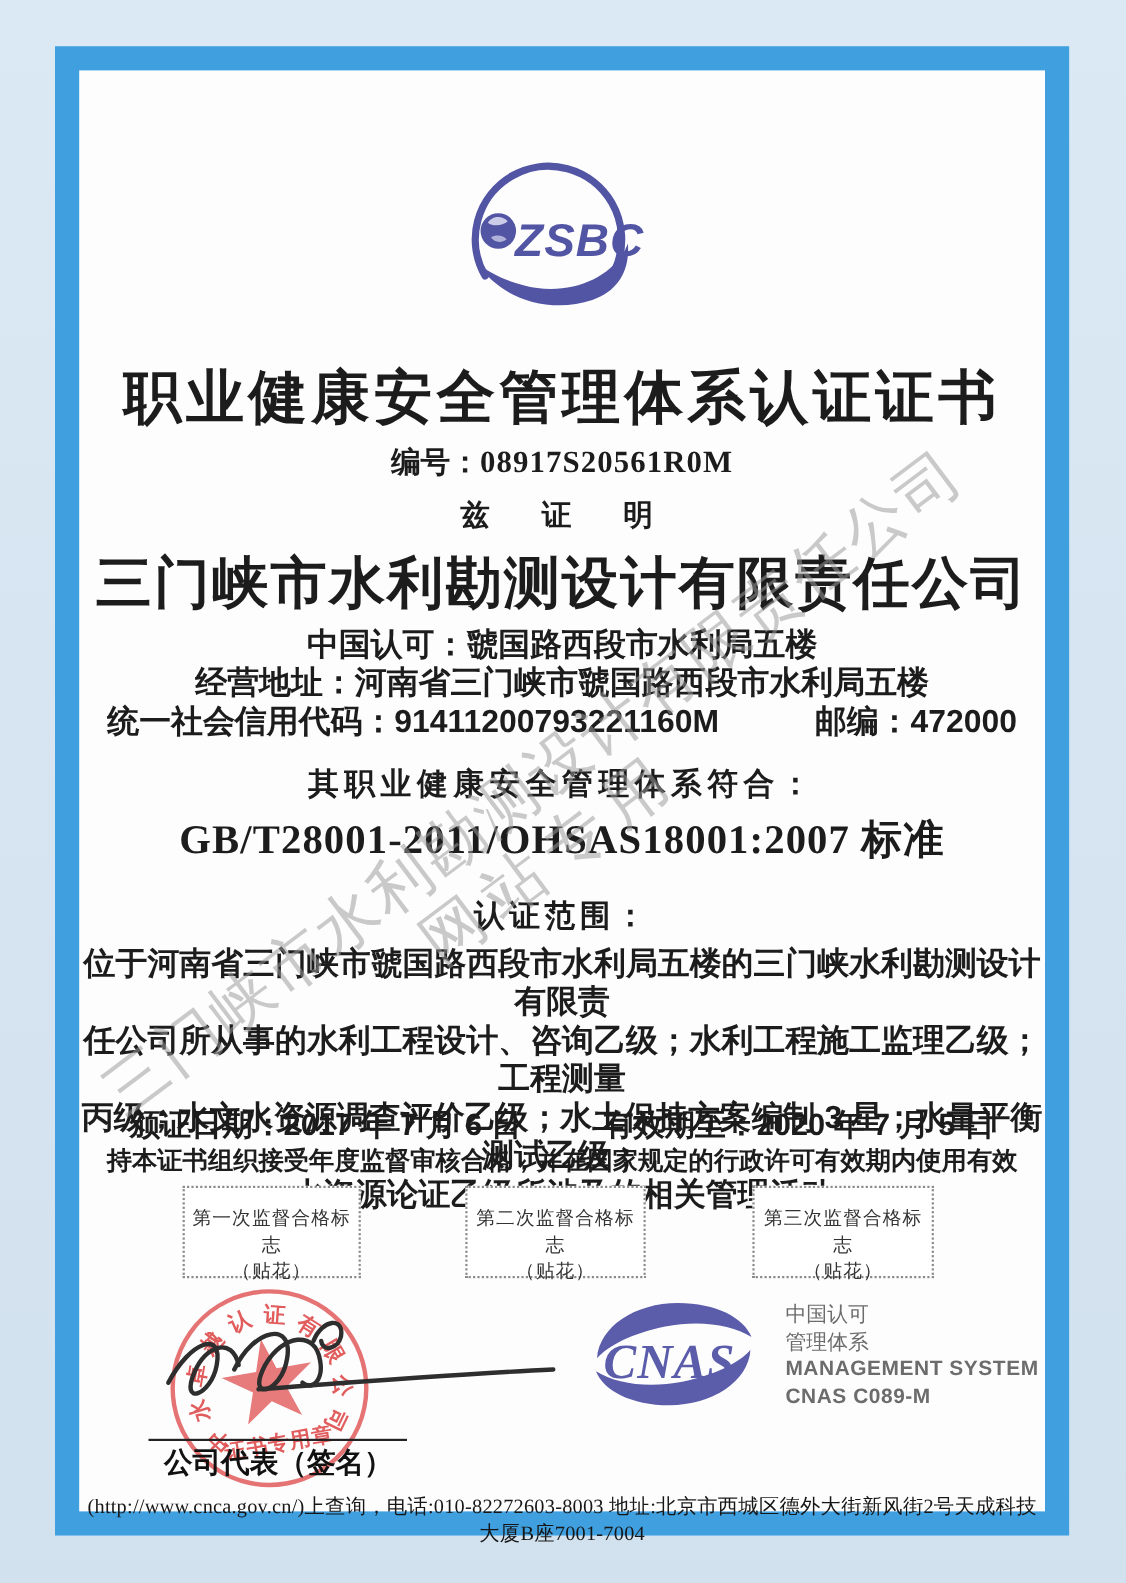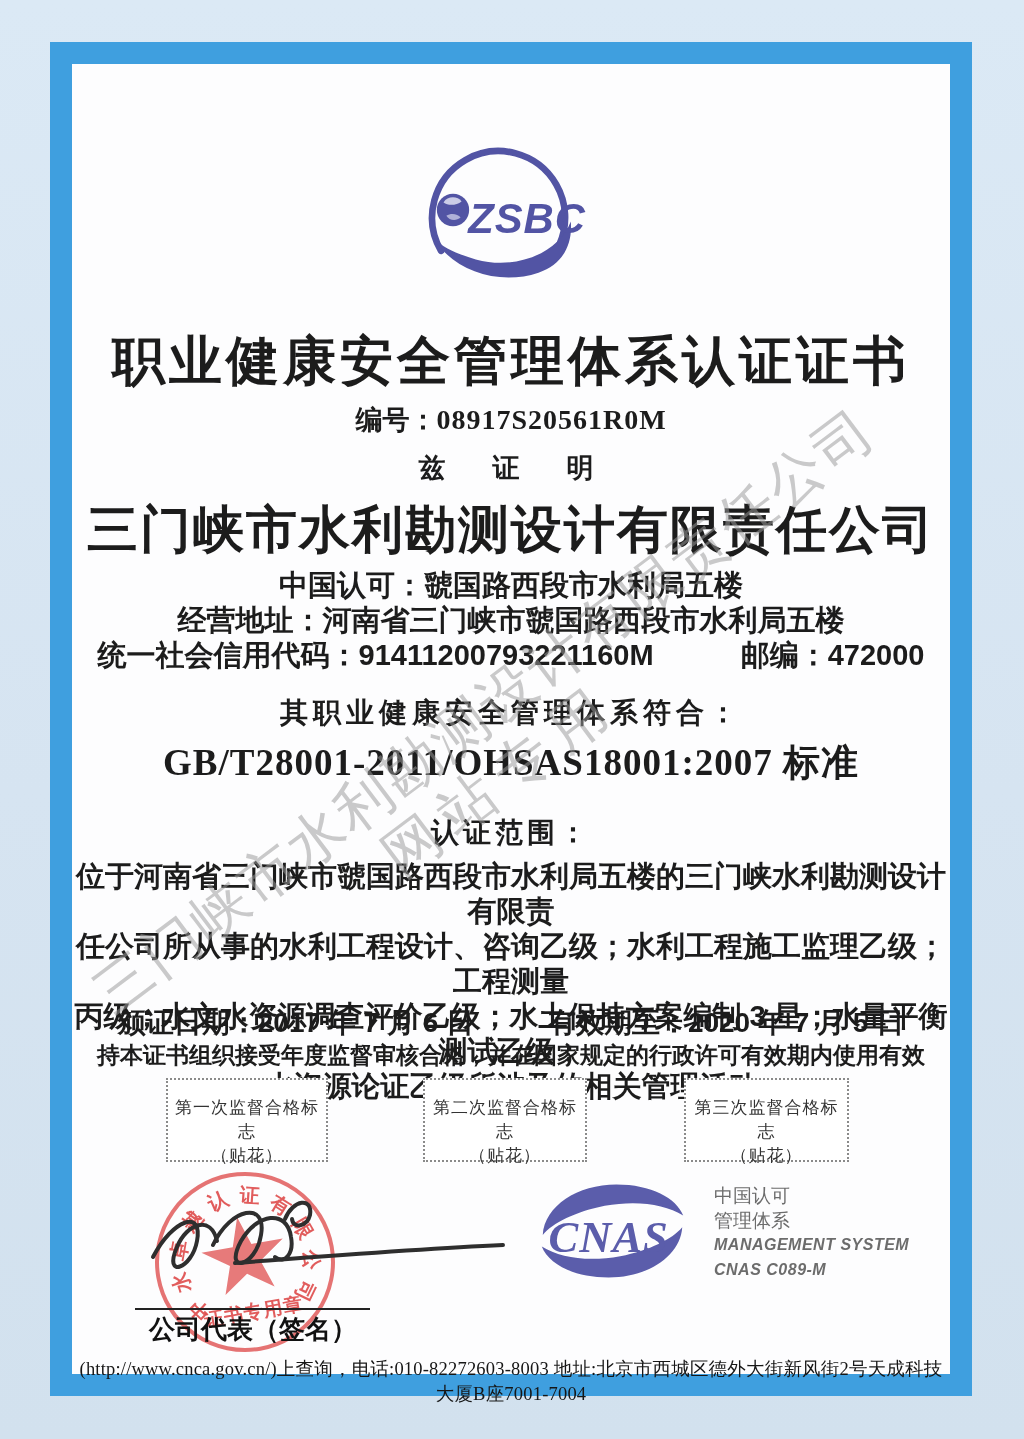--- a/index.html
+++ b/index.html
@@ -54,21 +54,21 @@
 
   #signature-svg{position:absolute;left:115px;top:1185px;z-index:12;}
   #sig-line{position:absolute;left:135px;top:1308px;width:235px;border-top:2px solid #222;z-index:13;}
   #sig-label{position:absolute;left:118px;top:1312px;width:270px;text-align:center;
     font-size:26px;font-weight:700;color:#111;z-index:13;}
 
   
   #cnas-logo{position:absolute;left:535px;top:1178px;}
   #cnas-text{position:absolute;left:714px;top:1184px;color:#6c6c6c;line-height:24.5px;}
   #cnas-text .cn{font-size:19px;}
-  #cnas-text .en{font-size:16px;font-weight:700;letter-spacing:.5px;font-style:italic;}
+  #cnas-text .en{font-size:19px;font-weight:700;letter-spacing:.5px;}
 
   
   #footer1{top:1332px;font-size:18.5px;font-family:"Liberation Serif",serif;color:#161616;}
   #footer1 .lnk{border-bottom:1.5px solid #222;padding-bottom:1px;}
   #footer2{top:1356px;font-size:18.5px;font-family:"Liberation Serif",serif;color:#161616;letter-spacing:.2px;}
 
   #zsbc-logo{position:absolute;left:415px;top:142px;}
 </style>
 </head>
 <body>

